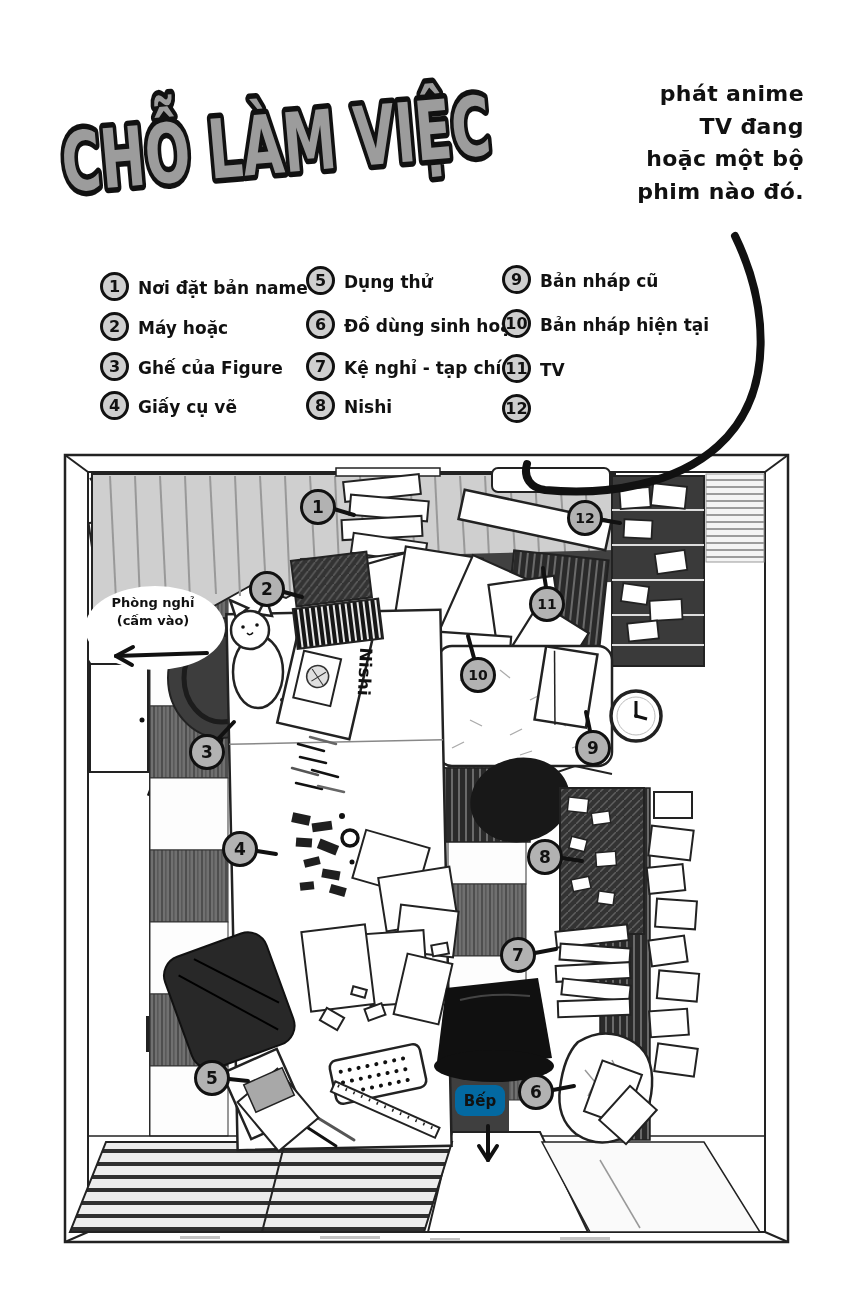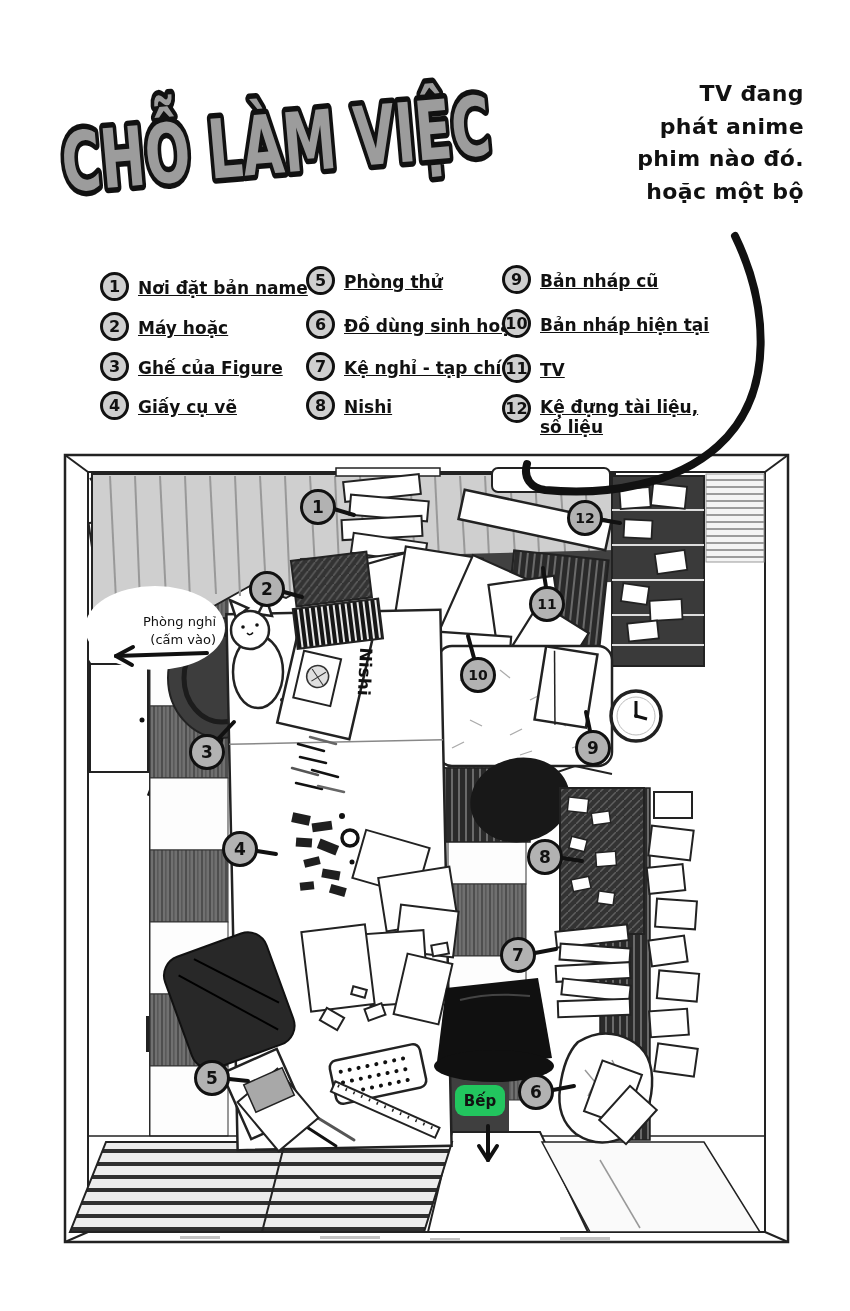--- a/index.html
+++ b/index.html
@@ -6,67 +6,67 @@
   .page{position:relative;width:850px;height:1311px;background:#fff;overflow:hidden;
         font-family:"DejaVu Sans",sans-serif;color:#111;}
   .title-svg{position:absolute;left:38px;top:28px;z-index:3;}
   .note{position:absolute;top:78px;right:46px;text-align:right;font-size:22px;
         font-weight:bold;line-height:1.48;letter-spacing:.4px;z-index:3;}
   .lg{position:absolute;display:flex;align-items:center;gap:9px;z-index:3;}
   .lg.top{align-items:flex-start;}
   .lg .num{width:29px;height:29px;border:3px solid #111;border-radius:50%;background:#cfcfcf;
         display:flex;align-items:center;justify-content:center;font-size:16px;font-weight:bold;
         flex:none;box-sizing:border-box;}
-  .lg .lbl{font-size:17px;font-weight:bold;white-space:pre-line;line-height:1.2;padding-top:3px;text-decoration:underline;}
+  .lg .lbl{font-size:17px;font-weight:bold;white-space:pre-line;line-height:1.2;padding-top:3px;}
   .map-svg{position:absolute;left:0;top:0;z-index:1;}
   .co{position:absolute;width:36px;height:36px;transform:translate(-50%,-50%);
       background:#b2b2b2;border:3.5px solid #111;border-radius:50%;box-sizing:border-box;
       display:flex;align-items:center;justify-content:center;font-weight:bold;font-size:17px;z-index:4;}
   .co.two{font-size:14px;}
-  .rest-label{position:absolute;left:90px;top:613px;width:126px;text-align:right;font-size:13px;
-      font-weight:normal;line-height:1.35;white-space:pre-line;z-index:4;}
-  .kitchen-label{position:absolute;left:455px;top:1085px;width:50px;height:31px;background:#22c55e;
+  .rest-label{position:absolute;left:90px;top:594px;width:126px;text-align:center;font-size:13px;
+      font-weight:bold;line-height:1.35;white-space:pre-line;z-index:4;}
+  .kitchen-label{position:absolute;left:455px;top:1085px;width:50px;height:31px;background:#0369a1;
       border-radius:9px;display:flex;align-items:center;justify-content:center;
       font-size:15px;font-weight:bold;z-index:4;}
 </style>
 </head>
 <body>
 
 <div class="page">
 
   <svg class="title-svg" width="480" height="225">
     <text x="238" y="145" text-anchor="middle" font-size="82" font-weight="bold" font-family="DejaVu Sans, sans-serif" textLength="430" lengthAdjust="spacingAndGlyphs" fill="#9c9c9c" stroke="#111" stroke-width="11" stroke-linejoin="round" transform="rotate(-5 238 118)" style="paint-order:stroke">CHỖ LÀM VIỆC</text>
   </svg>
 
   <div class="note">
+    <div>phát anime</div>
     <div>TV đang</div>
-    <div>phát anime</div>
+    <div>hoặc một bộ</div>
     <div>phim nào đó.</div>
-    <div>hoặc một bộ</div>
   </div>
 
   <div class="lg" style="left:100px;top:272px">
     <span class="num">1</span>
     <span class="lbl">Nơi đặt bản name</span>
     </div>
   <div class="lg" style="left:100px;top:312px">
     <span class="num">2</span>
     <span class="lbl">Máy hoặc</span>
     </div>
   <div class="lg" style="left:100px;top:352px">
     <span class="num">3</span>
     <span class="lbl">Ghế của Figure</span>
     </div>
   <div class="lg" style="left:100px;top:391px">
     <span class="num">4</span>
     <span class="lbl">Giấy cụ vẽ</span>
     </div>
   <div class="lg" style="left:306px;top:266px">
     <span class="num">5</span>
-    <span class="lbl">Phòng thử</span>
+    <span class="lbl">Dụng thử</span>
     </div>
   <div class="lg" style="left:306px;top:310px">
     <span class="num">6</span>
     <span class="lbl">Đồ dùng sinh hoạt</span>
     </div>
   <div class="lg" style="left:306px;top:352px">
     <span class="num">7</span>
     <span class="lbl">Kệ nghỉ - tạp chí</span>
     </div>
   <div class="lg" style="left:306px;top:391px">
@@ -80,22 +80,20 @@
   <div class="lg" style="left:502px;top:309px">
     <span class="num">10</span>
     <span class="lbl">Bản nháp hiện tại</span>
     </div>
   <div class="lg" style="left:502px;top:354px">
     <span class="num">11</span>
     <span class="lbl">TV</span>
     </div>
   <div class="lg top" style="left:502px;top:394px">
     <span class="num">12</span>
-    <span class="lbl">Kệ đựng tài liệu,
-số liệu</span>
     </div>
 
   <svg class="map-svg" width="850" height="1311" viewBox="0 0 850 1311">
     <defs>
       <pattern id="wood" patternUnits="userSpaceOnUse" width="8" height="60">
         <rect width="8" height="60" fill="#707070"></rect>
           <rect x="1" width="2" height="60" fill="#4e4e4e"></rect>
         <rect x="5" width="1.6" height="60" fill="#595959"></rect>
       </pattern>
       <pattern id="vstripe" patternUnits="userSpaceOnUse" width="7" height="7">

